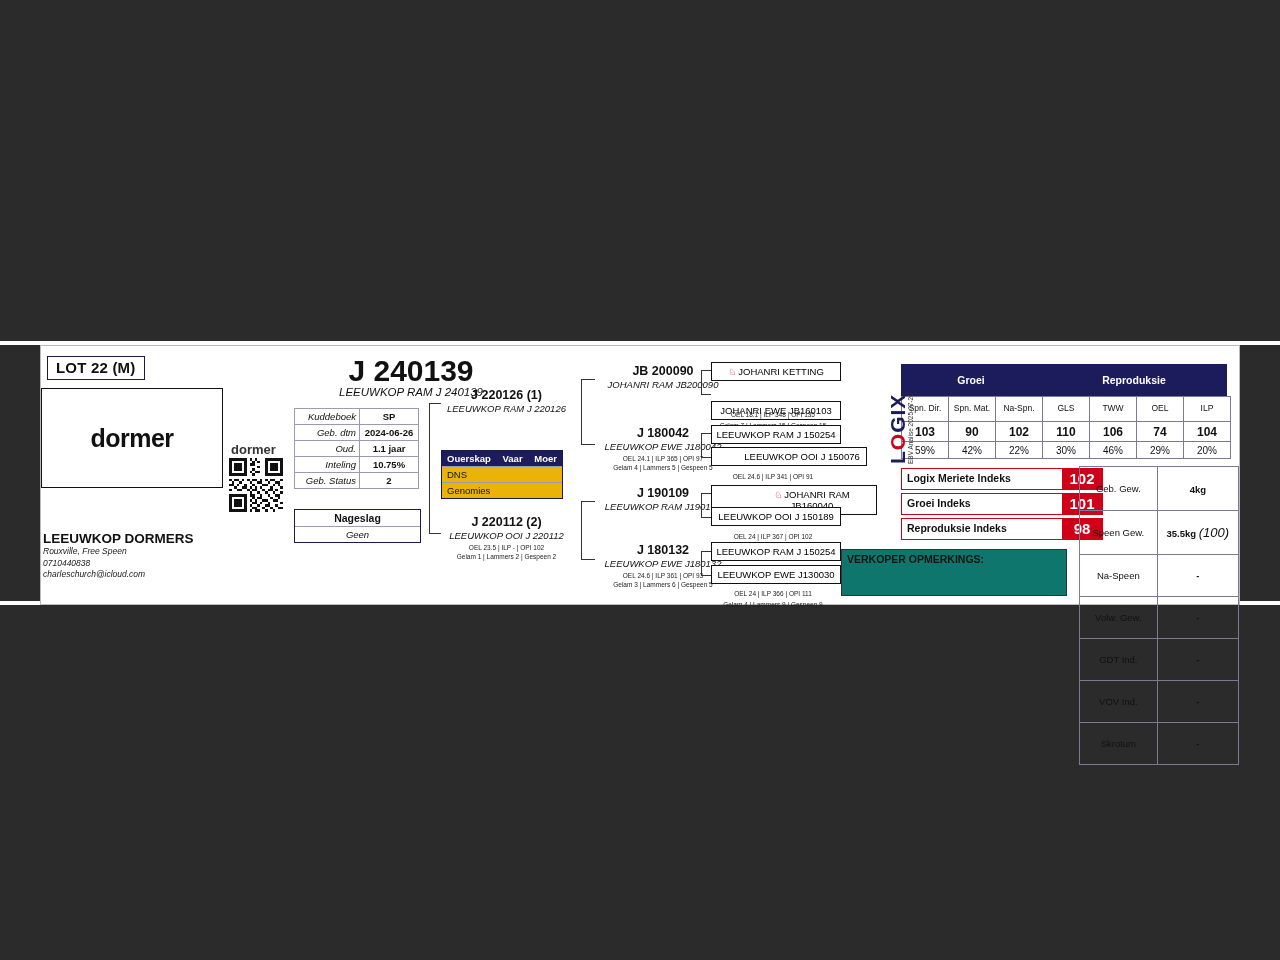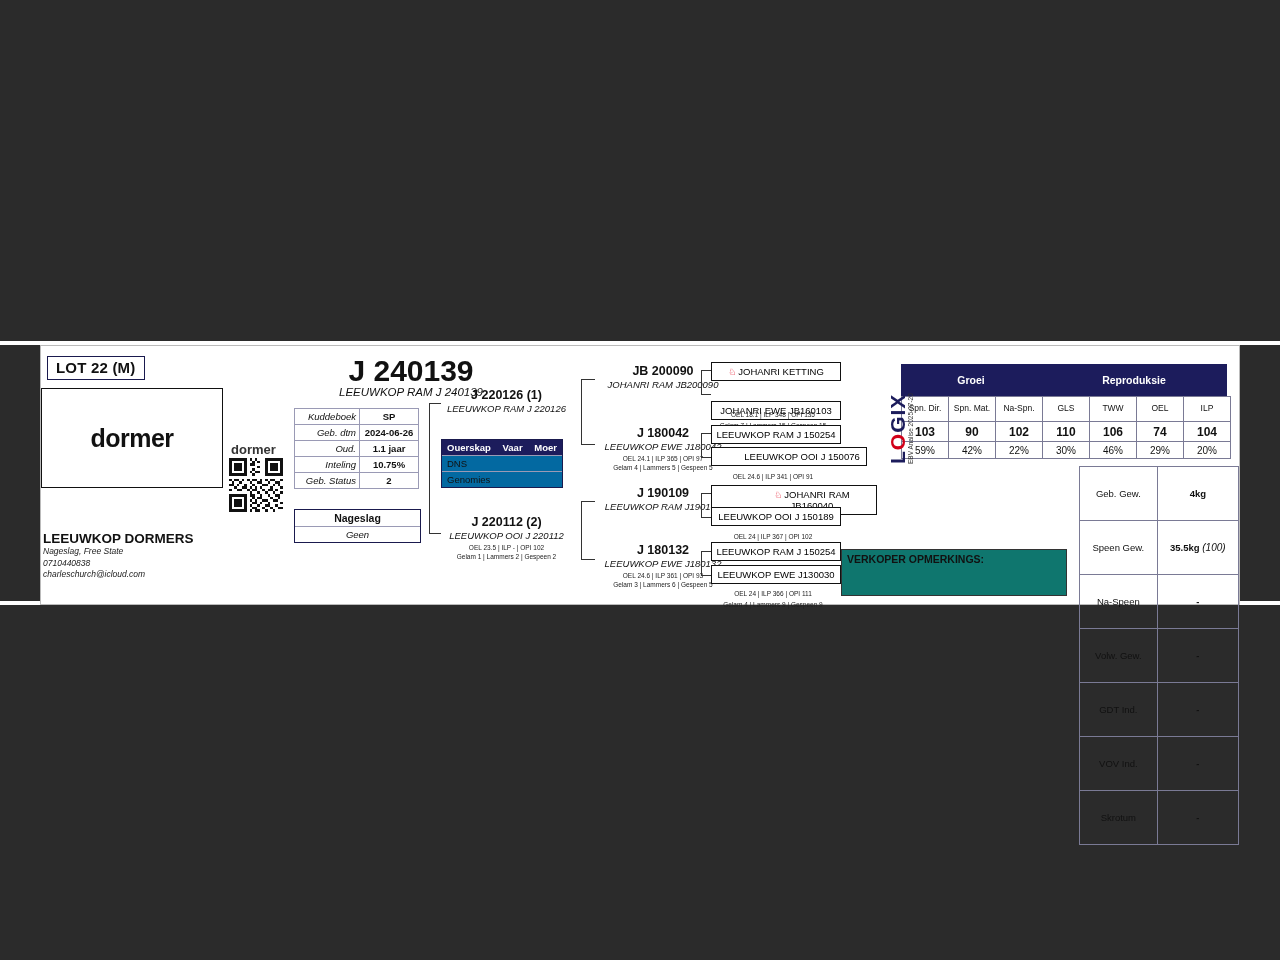--- a/index.html
+++ b/index.html
@@ -91,22 +91,22 @@
   .nageslag-box .hdr {
     text-align: center; font-size: 10.5px; font-weight: bold; padding: 2px 0;
     border-bottom: 0.8px solid #9a9ab5; color: #111;
   }
   .nageslag-box .bdy {
     text-align: center; font-size: 9.5px; font-style: italic; padding: 2px 0; color: #111;
   }
 
   
   .ouerskap {
-    position: absolute; left: 400px; top: 93px; width: 120px;
-    border: 1.5px solid #1a1a4e; background: #0369a1;
+    position: absolute; left: 400px; top: 104px; width: 120px;
+    border: 1.5px solid #1a1a4e; background: #eab308;
   }
   .ouerskap .hdr {
     background: #1c1c5c; color: #fff; font-size: 9.5px; font-weight: bold;
     display: flex; justify-content: space-between; padding: 2px 5px;
   }
   .ouerskap .row {
     font-size: 9.5px; padding: 2px 5px; border-top: 0.8px solid #9a9ab5;
     color: #111;
   }
 
@@ -177,26 +177,26 @@
   .verk .t {
     font-size: 10.5px; font-weight: bold; padding: 3px 5px; color: #111;
   }
 
   
   .meas {
     position: absolute; left: 1038px; top: 120px;
     border-collapse: collapse;
   }
   .meas td {
-    border: 0.8px solid #7a7a95; font-size: 9.5px; padding: 20px 4px; height: 13px;
+    border: 0.8px solid #7a7a95; font-size: 9.5px; padding: 14px 4px; height: 13px;
     color: #111;
   }
   .meas td.l { width: 70px; text-align: center; }
   .meas td.r { width: 74px; text-align: center; font-weight: bold; }
-  .meas .sub { font-size: 10px; font-style: italic; font-weight: normal; }
+  .meas .sub { font-size: 13px; font-style: italic; font-weight: normal; }
 </style>
 </head>
 <body>
 
 <div class="bandtop"></div>
 <div class="bandbot"></div>
 
 <div id="page">
 
   <div class="lot-box">LOT 22 (M)</div>
@@ -301,21 +301,21 @@
         <rect x="19" y="19" width="2" height="1"></rect>
       <rect x="8" y="20" width="1" height="1"></rect>
         <rect x="10" y="20" width="2" height="1"></rect>
       <rect x="14" y="20" width="1" height="1"></rect>
         <rect x="17" y="20" width="1" height="1"></rect>
     </g>
   </svg>
 
   <div class="breeder-name">LEEUWKOP DORMERS</div>
   <div class="breeder-lines">
-    <div>Nageslag, Free State</div>
+    <div>Rouxville, Free Speen</div>
     <div>0710440838</div>
     <div>charleschurch@icloud.com</div>
   </div>
 
   <div class="title-main">J 240139</div>
   <div class="title-sub">LEEUWKOP RAM J 240139</div>
 
   <table class="info-table">
     <tbody>
         <tr>
@@ -495,20 +495,34 @@
         <td class="p">22%</td>
         <td class="p">30%</td>
         <td class="p">46%</td>
         <td class="p">29%</td>
         <td class="p">20%</td>
       </tr>
     </tbody>
       </table>
   </div>
 
+  <div class="idx" style="top:122px;">
+    <div class="idx-row">
+      <div class="lab">Logix Meriete Indeks</div>
+      <div class="num">102</div>
+    </div>
+    <div class="idx-row">
+      <div class="lab">Groei Indeks</div>
+      <div class="num">101</div>
+    </div>
+    <div class="idx-row">
+      <div class="lab">Reproduksie Indeks</div>
+      <div class="num">98</div>
+    </div>
+  </div>
 
   <div class="logix">L<span class="o">O</span>GIX</div>
   <div class="logix-sub">EBV Analise 2025-07-20</div>
 
   <div class="verk">
     <div class="t">VERKOPER OPMERKINGS:</div>
   </div>
 
   <table class="meas">
     <tbody>

